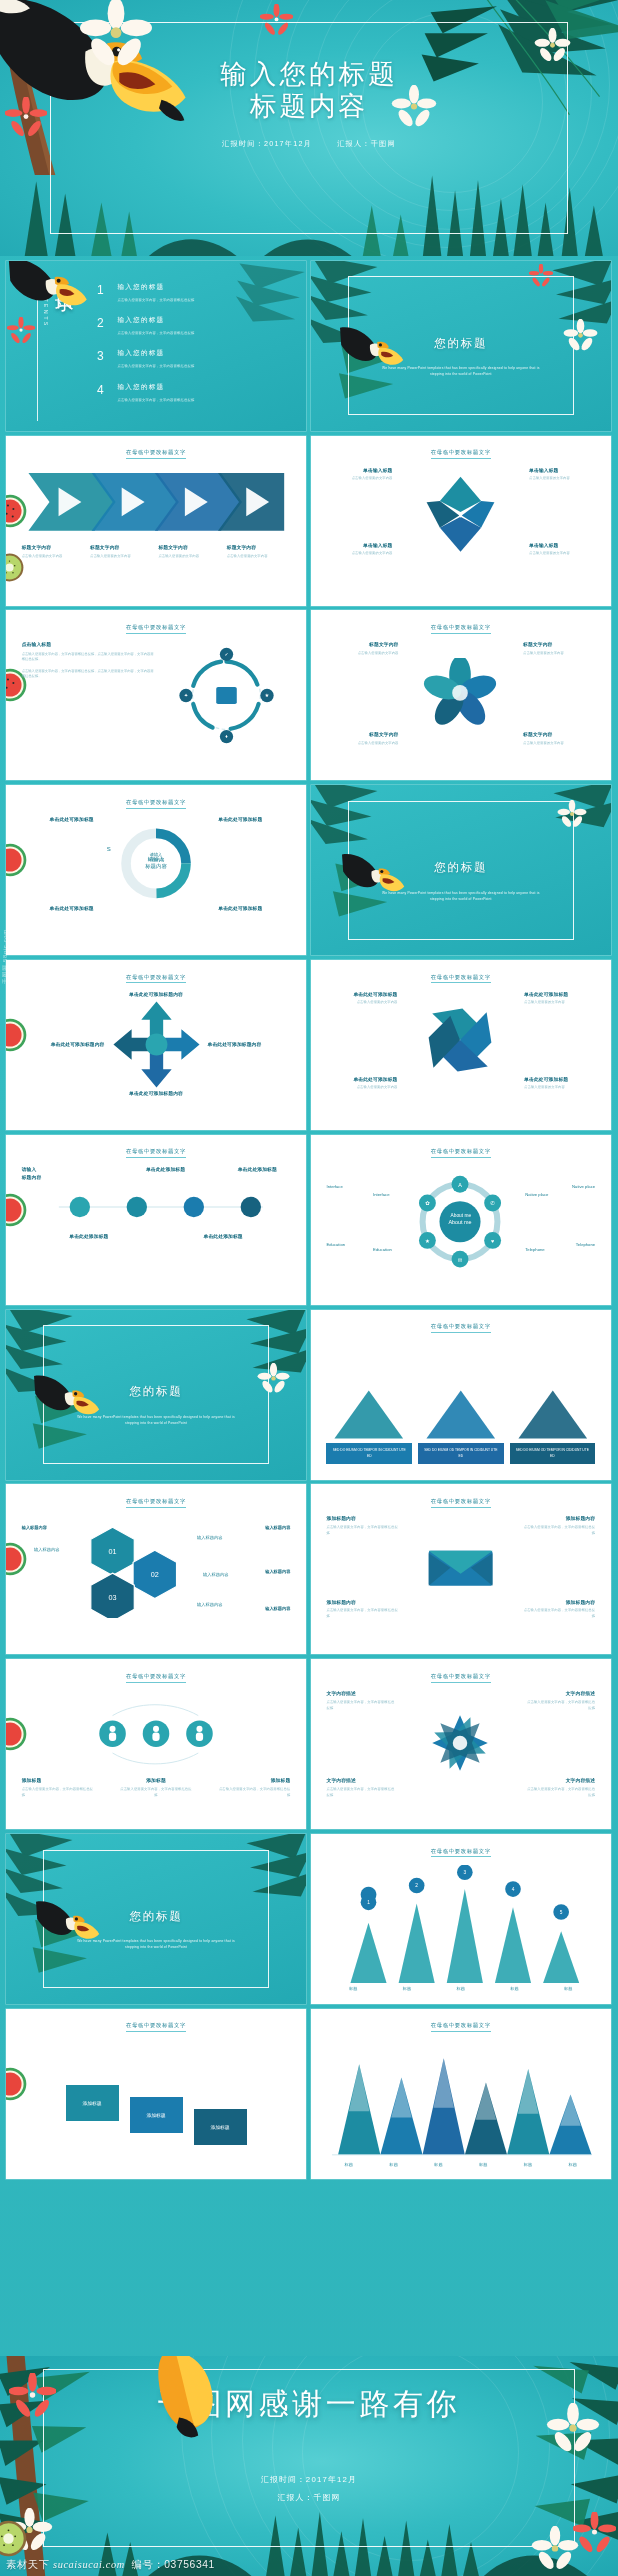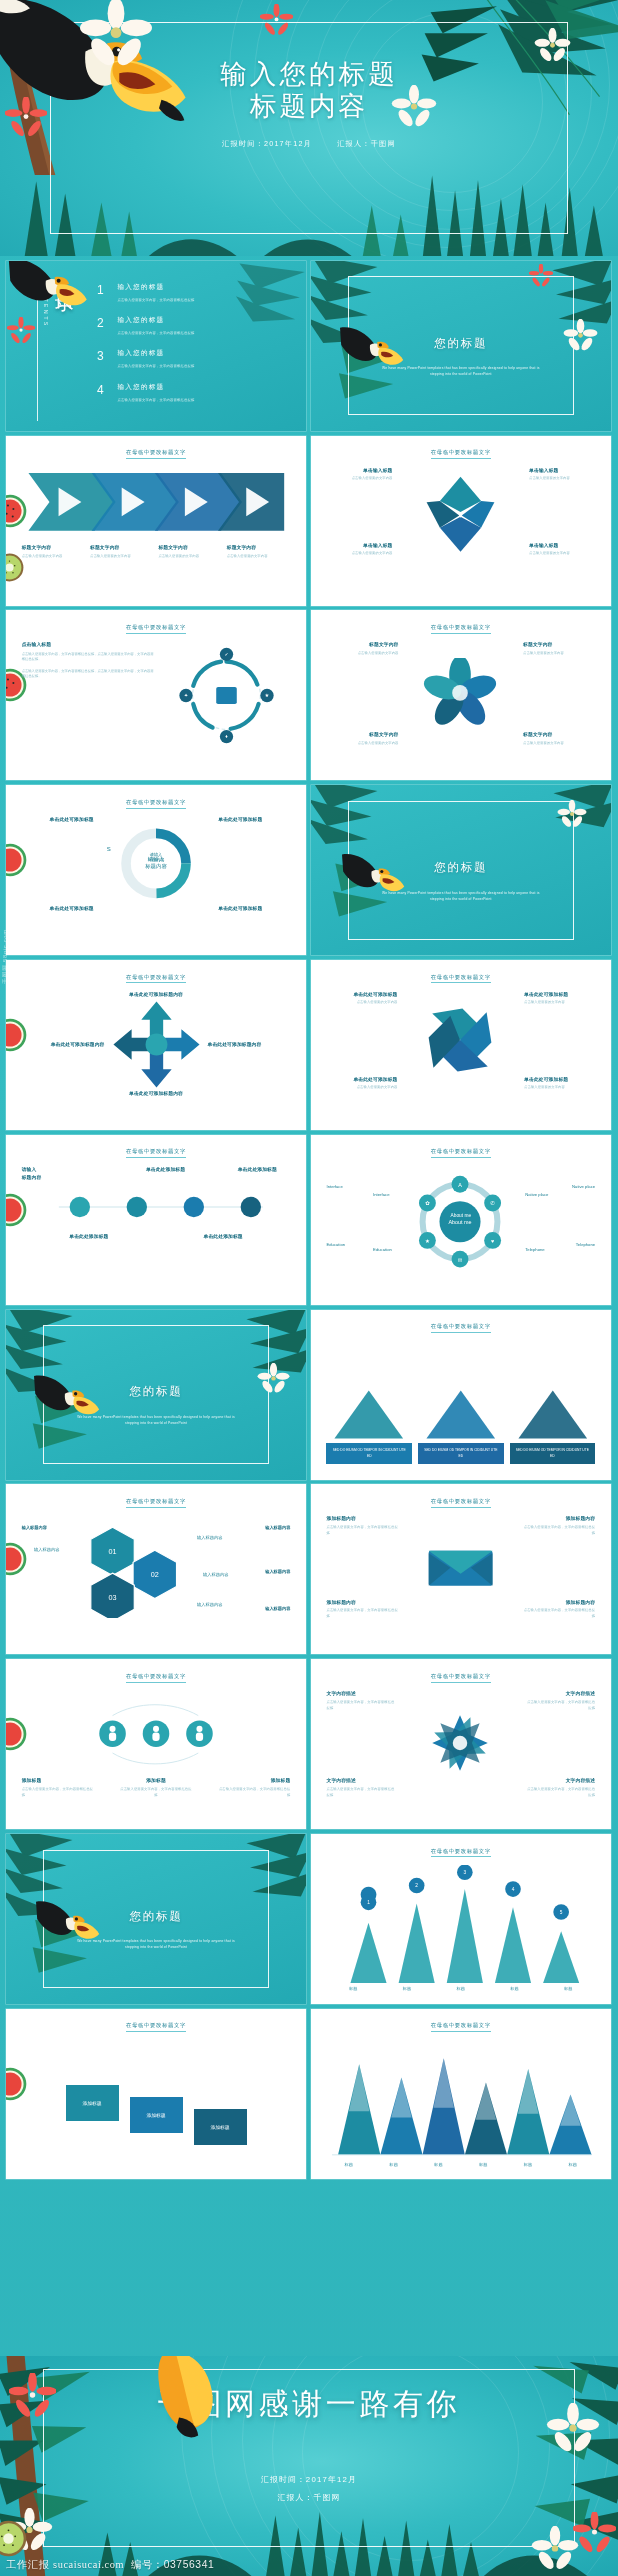--- a/index.html
+++ b/index.html
@@ -114,21 +114,21 @@
   }
   .close-meta {
     position:absolute; left:0; right:0; top:115px; text-align:center; z-index:8;
     color:rgba(255,255,255,.95); font-size:7.8px; line-height:2.3; letter-spacing:1.2px;
   }
   .watermark {
     position:absolute; left:6px; bottom:3.6px; z-index:20;
     color:rgba(255,255,255,.92); font-size:10.3px; letter-spacing:0.6px;
     text-shadow:0 0.6px 1.2px rgba(0,0,0,.25);
   }
-  .watermark .site { font-family:"Liberation Serif", serif; }
+  .watermark .site { font-family:"Liberation Serif", serif;font-style:italic; }
   .sidemark {
     position:absolute; left:1.2px; top:984px; z-index:40;
     color:rgba(255,255,255,.55); font-size:6px; letter-spacing:0.6px;
     transform:rotate(-90deg); transform-origin:left top;
   }
 </style>
 </head>
 <body>
 
 <div id="hero">
@@ -1166,18 +1166,18 @@
       </g>
   </svg>
 
   <div class="close-frame"></div>
   <div class="close-title">千图网感谢一路有你</div>
   <div class="close-meta">
     <div>汇报时间：2017年12月</div>
     <div>汇报人：千图网</div>
   </div>
   <div class="watermark">
-    <span>工作汇报</span>
+    <span>素材天下</span>
     <span class="site">sucaisucai.com</span>
     &nbsp;<span>编号：</span><span>03756341</span>
   </div>
 </div>
 
 
 </body></html>

